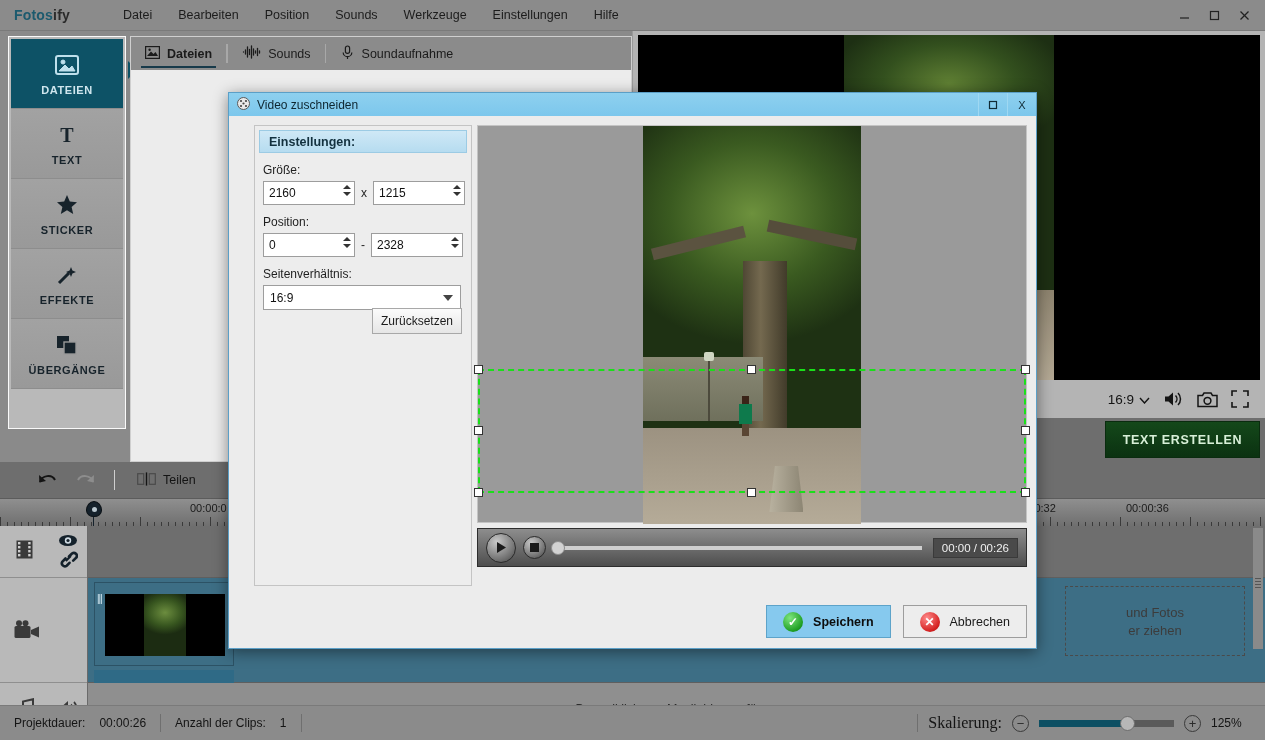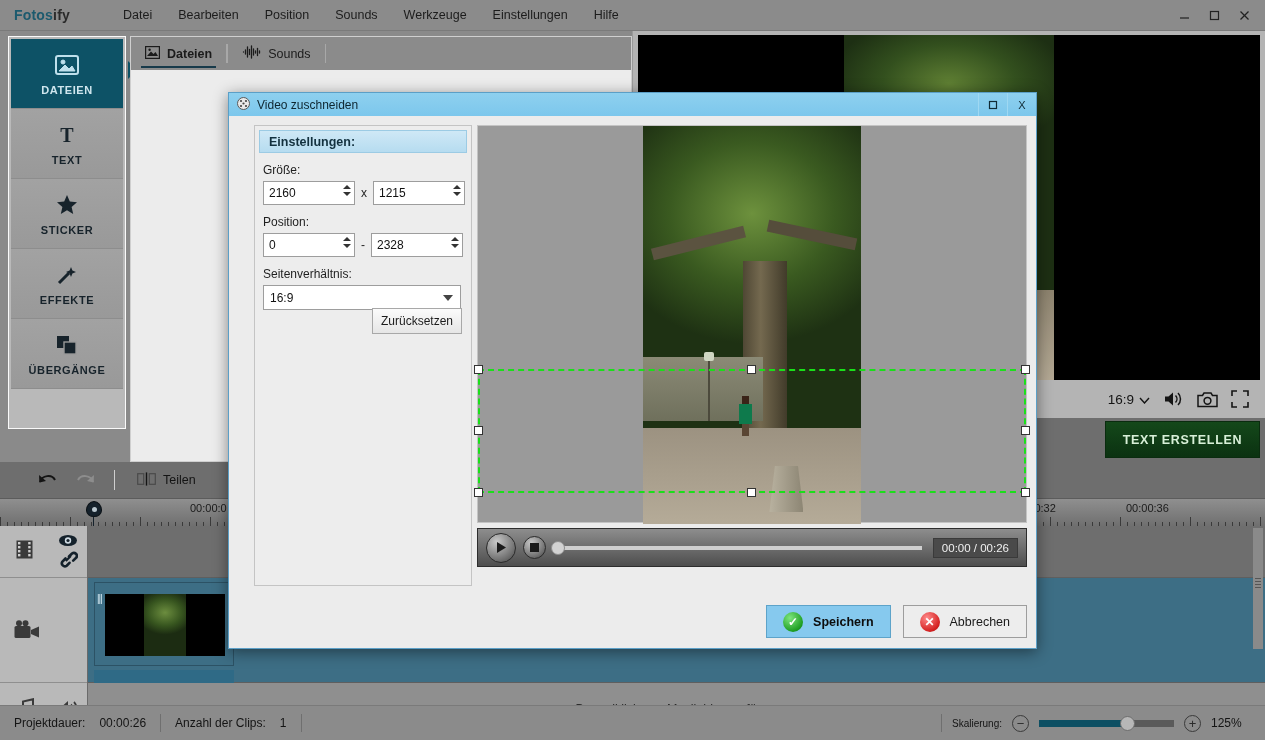--- a/index.html
+++ b/index.html
@@ -171,21 +171,21 @@
   #tscroll .grip2 i { display:block; height:1px; background:#555; margin: 2px 1px; }
 
   
   #status {
     position: absolute; bottom: 0; left: 0; right: 0; height: 35px; background: #8b8b8b;
     display: flex; align-items: center; border-top: 1px solid #7a7a7a;
   }
   .st-item { font-size: 12px; color: #141414; padding: 0 14px; }
   .st-sep { width: 1px; height: 18px; background: #6f6f6f; }
   #scaling { margin-left: auto; display: flex; align-items: center; gap: 10px; padding-right: 16px; }
-  #scaling .lbl { font-size: 10px; color: #141414; }
+  #scaling .lbl { font-size: 16px; color: #141414; font-family: Liberation Serif, serif; }
   .circbtn { width: 17px; height: 17px; border-radius: 50%; border: 1.5px solid #3a3a3a;
              display: flex; align-items: center; justify-content: center; font-size: 13px;
              color: #2a2a2a; cursor: default; line-height: 1; }
   #slider { position: relative; width: 135px; height: 7px; background: #5a5a5a; cursor: default; }
   #slider .fill { position: absolute; left: 0; top: 0; bottom: 0; width: 63%; background: #0d4f63; }
   #slider .knob { position: absolute; left: 60%; top: -4px; width: 15px; height: 15px; border-radius: 50%;
                   background: #b7b7b7; border: 1px solid #6d6d6d; }
   #pct { font-size: 12px; color: #141414; width: 38px; }
 
   
@@ -416,20 +416,30 @@
                 <line x1="11.5" y1="4" x2="11.5" y2="10"></line>
                 <line x1="13.5" y1="6" x2="13.5" y2="8"></line>
                 <line x1="15.5" y1="3.5" x2="15.5" y2="10.5"></line>
                 <line x1="17.5" y1="6" x2="17.5" y2="8"></line>
               </g>
             </svg>
         </span>
         <span>Sounds</span>
       </div>
       <div class="tabsep"></div>
+      <div class="tab">
+        <span>
+          <svg width="15" height="15" viewBox="0 0 15 15">
+              <rect x="5.4" y="1" width="4.2" height="7.4" rx="2.1" fill="none" stroke="#1b1b1b" stroke-width="1.2"></rect>
+              <path d="M3.2 7.4 a4.3 4.3 0 0 0 8.6 0" fill="none" stroke="#1b1b1b" stroke-width="1.2"></path>
+              <line x1="7.5" y1="11.8" x2="7.5" y2="14" stroke="#1b1b1b" stroke-width="1.2"></line>
+            </svg>
+        </span>
+        <span>Soundaufnahme</span>
+      </div>
     </div>
     <div id="files-body">
       <div id="files-head">Dateien vom PC wählen</div>
       <div id="files-sub">oder au</div>
     </div>
   </div>
 
   <div id="preview">
     <div id="monitor">
       <div class="vid">
@@ -765,20 +775,24 @@
         <div class="trow" style="height:52px;"></div>
         <div class="trow" style="height:105px; background:#3d6e85;">
           <div id="clip">
             <span class="grip">|||</span>
             <div class="thumb">
                 <div class="im"></div>
               </div>
           </div>
           <div id="cliplen">71</div>
           <div id="clipsel"></div>
+          <div id="dropzone">
+            <span>und Fotos</span>
+            <span>er ziehen</span>
+          </div>
         </div>
         <div id="musicrow">
           <span id="musictext">Doppelklick, um Musik hinzuzufügen</span>
         </div>
         <div id="tscroll">
           <div class="grip2">
               <i></i>
               <i></i>
               <i></i>
               <i></i>

